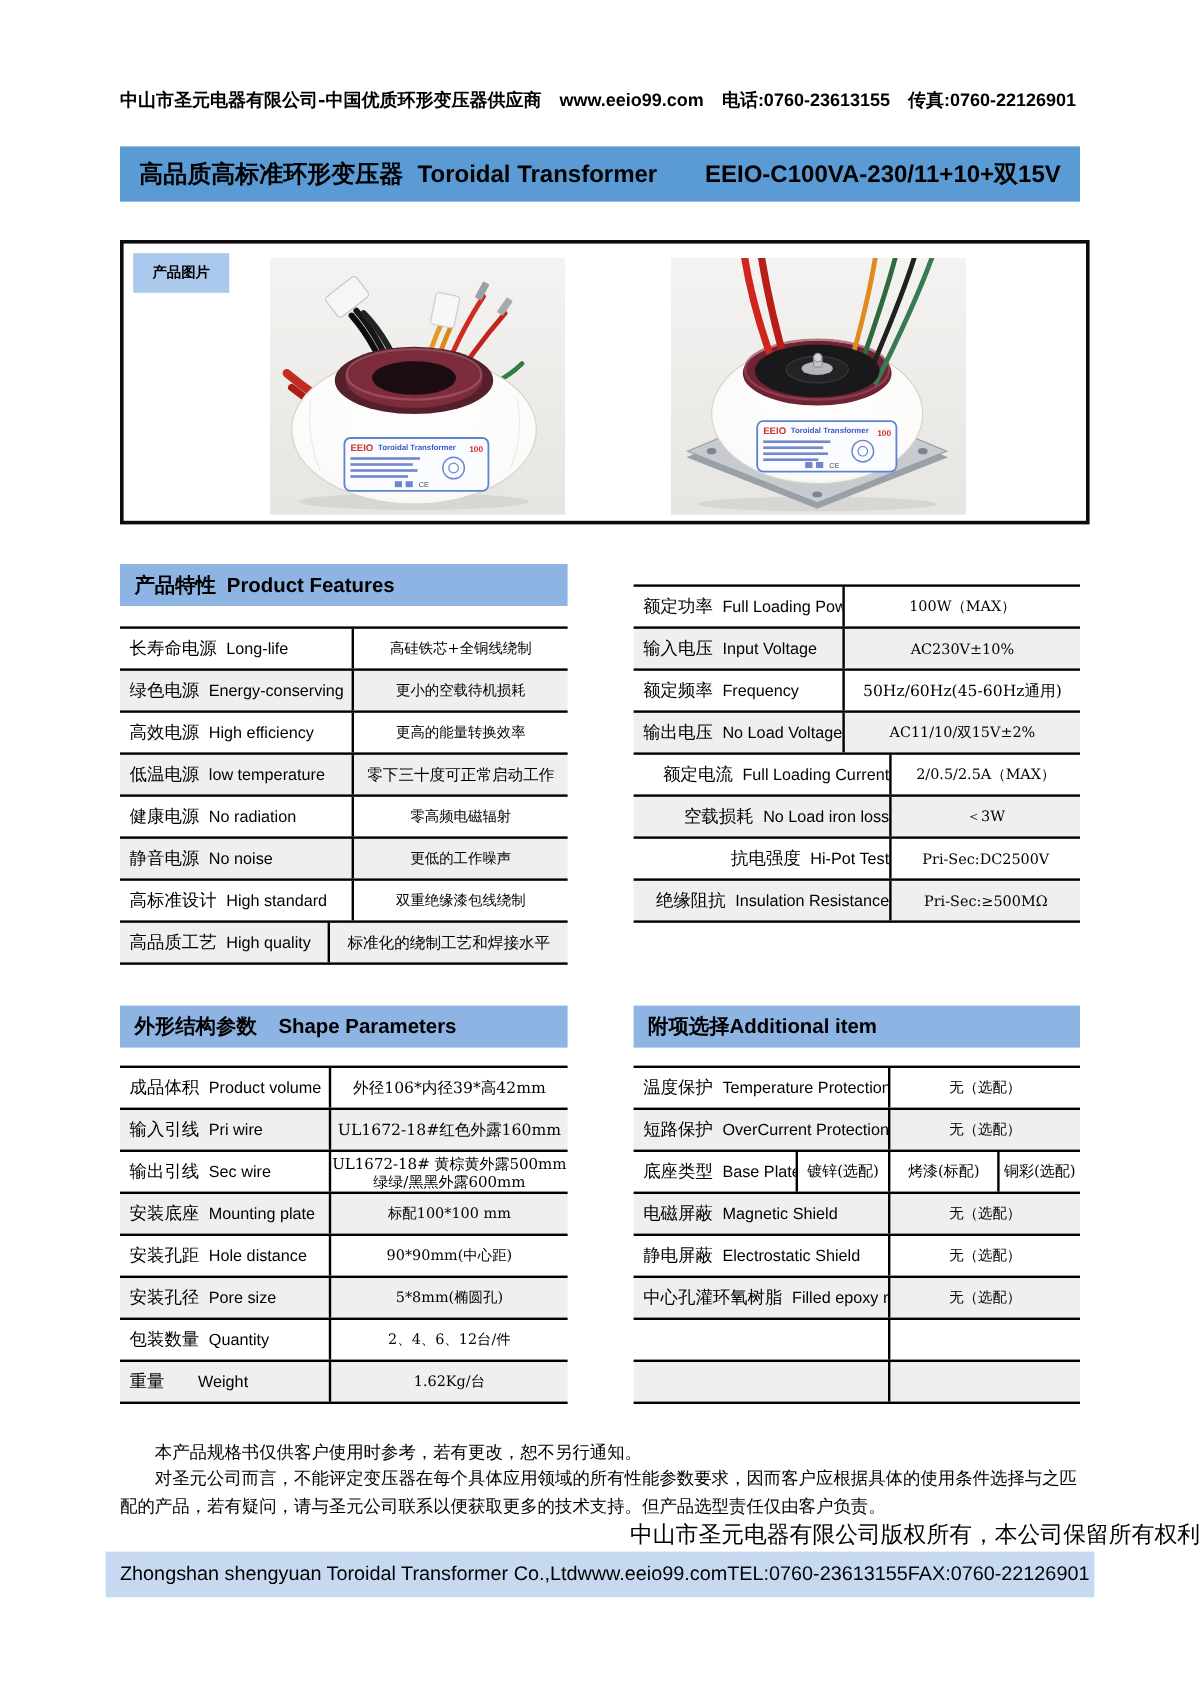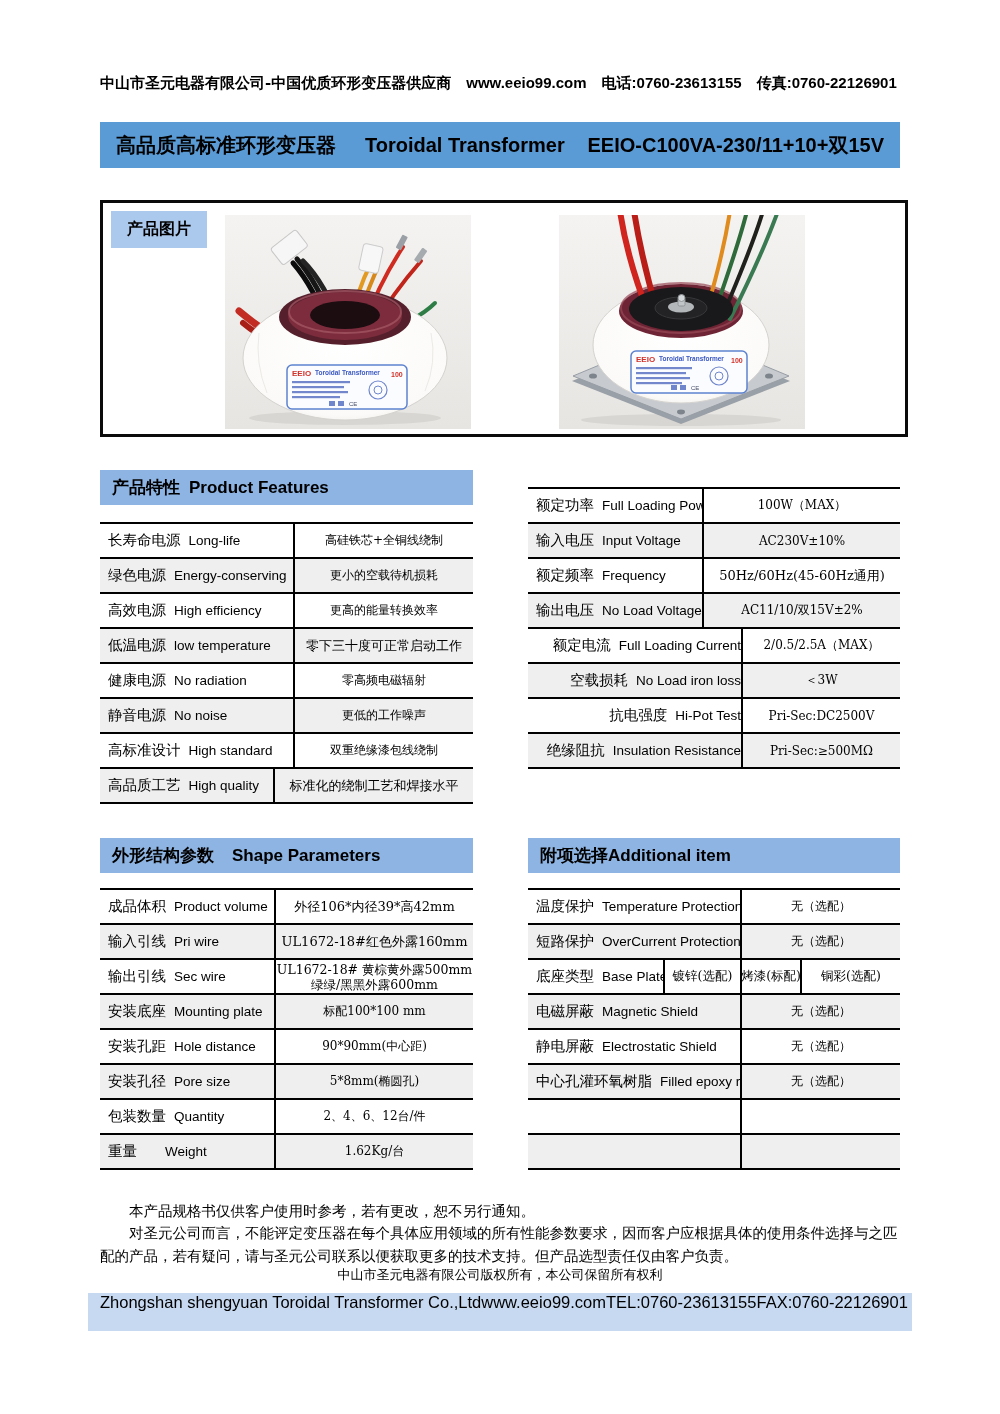--- a/index.html
+++ b/index.html
@@ -16,27 +16,27 @@
 
   
   .hdr{position:absolute;left:100px;top:74px;width:808px;display:flex;gap:15px;
        font-weight:bold;font-size:15px;white-space:nowrap;align-items:baseline;}
   .hdr .zh-seg{font-family:"DejaVu Serif",serif;}
 
   
   .title-bar{position:absolute;left:100px;top:122px;width:800px;height:46px;background:var(--title-blue);
              display:flex;align-items:center;justify-content:space-between;padding:0 16px;box-sizing:border-box;
              font-size:20px;font-weight:bold;}
-  .title-left{display:flex;gap:29px;align-items:baseline;}
+  .title-left{display:flex;gap:12px;align-items:baseline;}
 
   
   .img-panel{position:absolute;left:100px;top:200px;width:808px;height:237px;border:3px solid #0b0b0b;
              box-sizing:border-box;background:#fff;}
   .img-label{position:absolute;left:8px;top:8px;background:var(--label-blue);
-             font-weight:bold;font-size:16px;padding:8px 16px;font-family:Liberation Sans, sans-serif;}
+             font-weight:bold;font-size:12px;padding:8px 16px;font-family:Liberation Sans, sans-serif;}
   .photo{position:absolute;top:12px;width:246px;height:214px;display:block;}
   .photo.p-left{left:122px;}
   .photo.p-right{left:456px;}
 
   
   .section{position:absolute;width:373px;}
   #features{left:100px;top:470px;}
   #electrical{left:528px;top:470px;width:372px;}
   #shape{left:100px;top:838px;}
   #additional{left:528px;top:838px;width:372px;}
@@ -69,31 +69,31 @@
   #shape .lcell{width:176px;}
   #shape .trow .lcell.wgap{gap:28px;}
   #additional .lcell{width:214px;}
 
   
   .bp-label{display:flex;align-items:center;gap:8px;padding-left:8px;border-right:2px solid var(--line);
             box-sizing:border-box;white-space:nowrap;overflow:hidden;width:137px;flex:0 0 auto;}
   .bp-opt{display:flex;align-items:center;justify-content:center;font-family:"DejaVu Serif",serif;
           font-size:12.5px;white-space:nowrap;overflow:hidden;box-sizing:border-box;}
   .bp-o1{width:77px;border-right:2px solid var(--line);}
-  .bp-o2{width:60px;border-right:2px solid var(--line);}
+  .bp-o2{width:91px;border-right:2px solid var(--line);}
   .bp-o3{flex:1;}
 
   
   .notes{position:absolute;left:100px;top:1200px;width:808px;font-family:"DejaVu Serif",serif;
          font-size:14.5px;line-height:1.55;}
   .notes p{margin:0;text-indent:2em;}
-  .copyright{position:absolute;left:0;top:1266px;width:100%;text-align:center;
-             font-family:Liberation Sans, sans-serif;font-size:13px;}
+  .copyright{position:absolute;left:0;top:1266px;width:100%;text-align:right;
+             font-family:Liberation Sans, sans-serif;font-size:19px;}
   .footer-bar{position:absolute;left:88px;top:1293px;width:824px;height:38px;background:var(--footer-blue);
-              display:flex;justify-content:space-between;padding:0 12px;
+              display:flex;align-items:center;justify-content:space-between;padding:0 12px;
               box-sizing:border-box;font-size:16.5px;white-space:nowrap;}
 </style>
 </head>
 <body>
 
 <div class="page">
 
   <div class="hdr">
     <span class="zh-seg">中山市圣元电器有限公司-中国优质环形变压器供应商</span>
     <span>www.eeio99.com</span>

